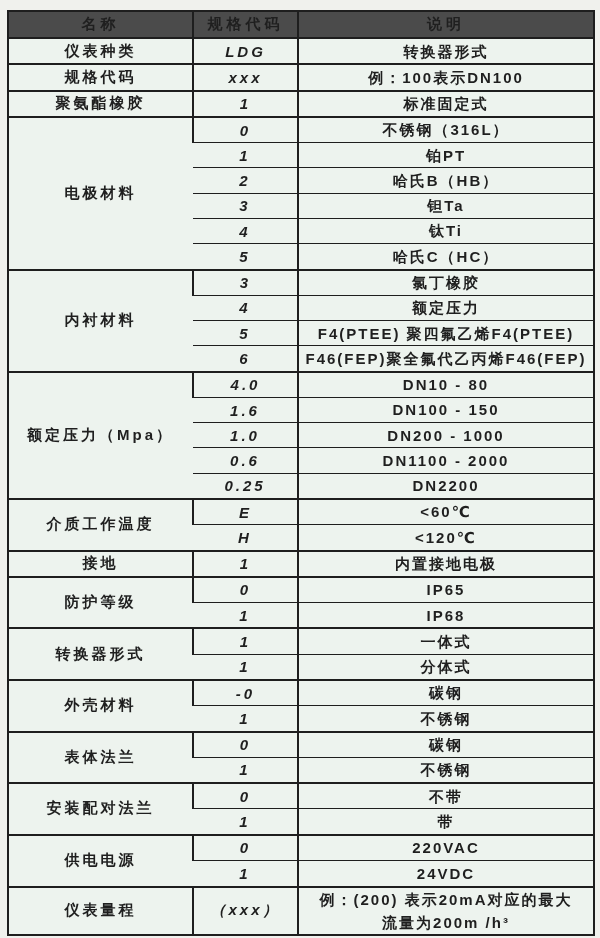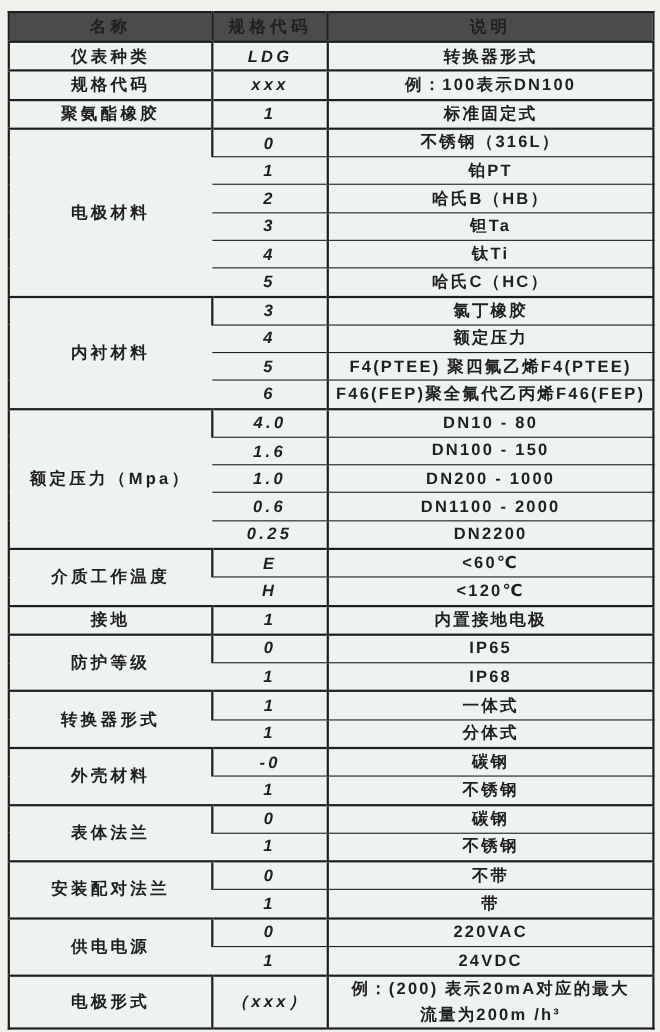--- a/index.html
+++ b/index.html
@@ -213,20 +213,20 @@
         <tr class="group-start">
           <td class="name-cell" rowspan="2">供电电源</td>
           <td class="code-cell">0</td>
           <td class="desc-cell">220VAC</td>
         </tr>
         <tr class="sub-row">
           <td class="code-cell">1</td>
           <td class="desc-cell">24VDC</td>
         </tr>
         <tr class="group-start tall">
-          <td class="name-cell" rowspan="1">电极形式</td>
+          <td class="name-cell" rowspan="1">仪表量程</td>
           <td class="code-cell">（xxx）</td>
           <td class="desc-cell">例：(200) 表示20mA对应的最大
 流量为200m /h³</td>
         </tr>
       </tbody>
   </table>
 </div>
 
 </body></html>

